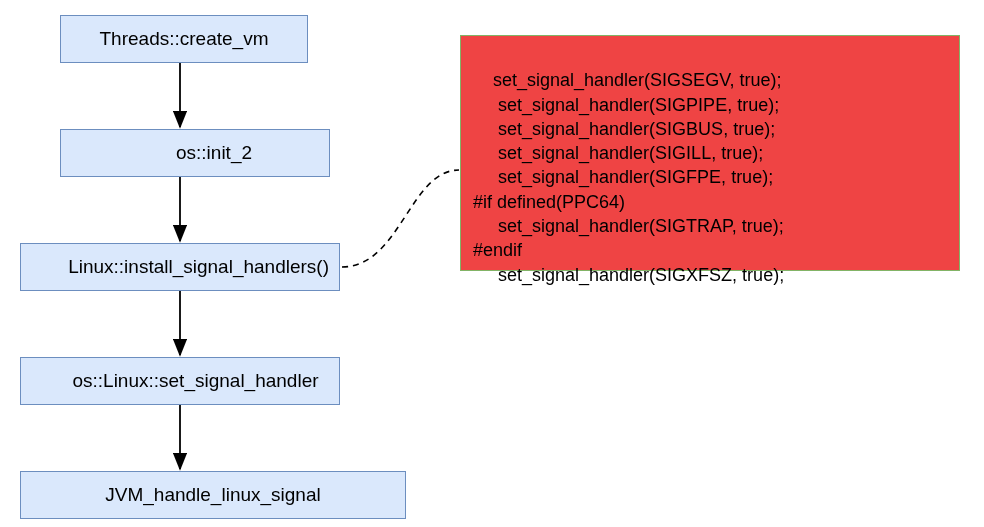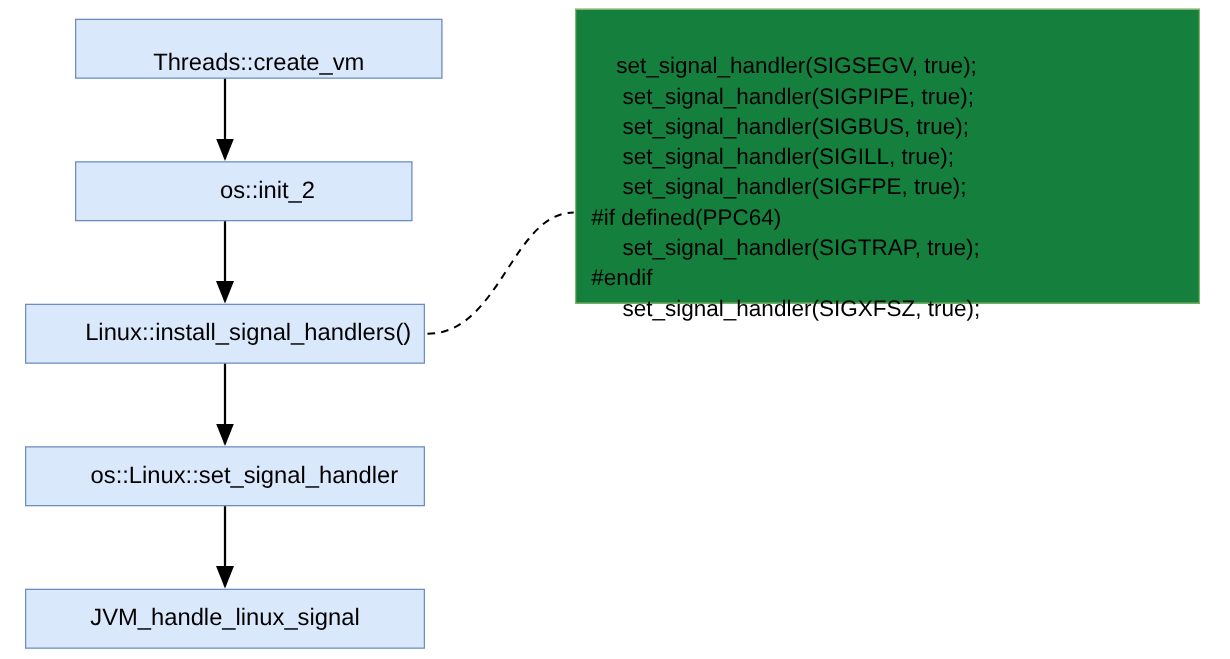--- a/index.html
+++ b/index.html
@@ -23,58 +23,59 @@
       text-align: center;
       display: flex;
       align-items: center;
       justify-content: center;
       font-size: 19px;
       color: #000;
       padding: 0 10px;
     }
     .codebox {
       position: absolute;
-      background: #15803d;
+      background: #ef4444;
       border: 1.5px solid #82b366;
       font-size: 18px;
       color: #000;
       padding: 8px 12px 8px 12px;
       line-height: 1.35;
       white-space: pre;
       font-family: Arial, Helvetica, sans-serif;
+      margin-top: 28px;
     }
     svg.overlay {
       position: absolute;
       top: 0; left: 0;
       width: 984px; height: 527px;
       pointer-events: none;
     }
   </style>
 </head>
 <body>
 
 <div class="canvas">
 
-  <div class="node" style="left:60px; top:15px; width:294px; height:48px;align-items:flex-end;">
+  <div class="node" style="left:60px; top:15px; width:248px; height:48px;">
     <span>Threads::create_vm</span>
   </div>
 
   <div class="node" style="left:60px; top:129px; width:270px; height:48px;padding-left:48px;">
     <span>os::init_2</span>
   </div>
 
   <div class="node" style="left:20px; top:243px; width:320px; height:48px;justify-content:flex-end;">
     <span>Linux::install_signal_handlers()</span>
   </div>
 
   <div class="node" style="left:20px; top:357px; width:320px; height:48px;padding-left:41px;">
     <span>os::Linux::set_signal_handler</span>
   </div>
 
-  <div class="node" style="left:20px; top:471px; width:320px; height:48px;">
+  <div class="node" style="left:20px; top:471px; width:386px; height:48px;">
     <span>JVM_handle_linux_signal</span>
   </div>
 
   <div class="codebox" style="left:460px; top:7px; width:500px; height:236px;">
 <span>    set_signal_handler(SIGSEGV, true);</span>
 <span>     set_signal_handler(SIGPIPE, true);</span>
 <span>     set_signal_handler(SIGBUS, true);</span>
 <span>     set_signal_handler(SIGILL, true);</span>
 <span>     set_signal_handler(SIGFPE, true);</span>
 <span>#if defined(PPC64)</span>

